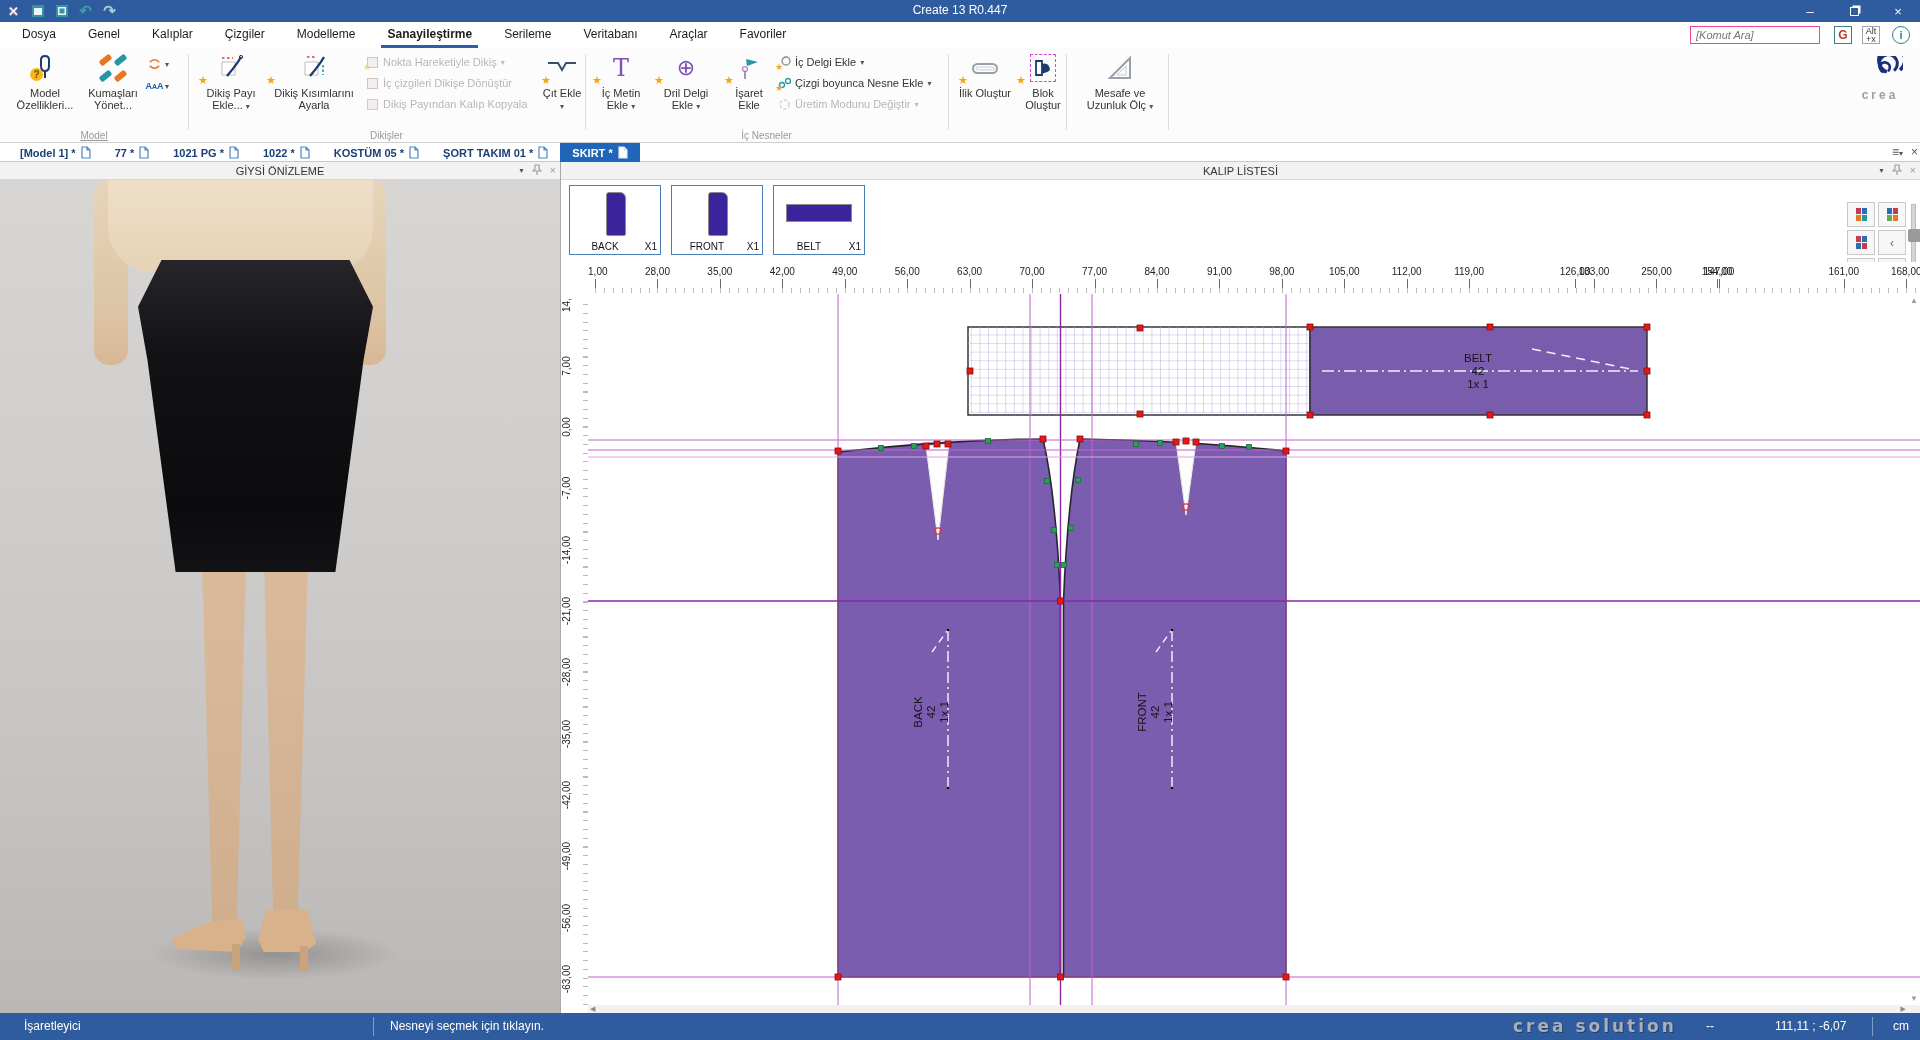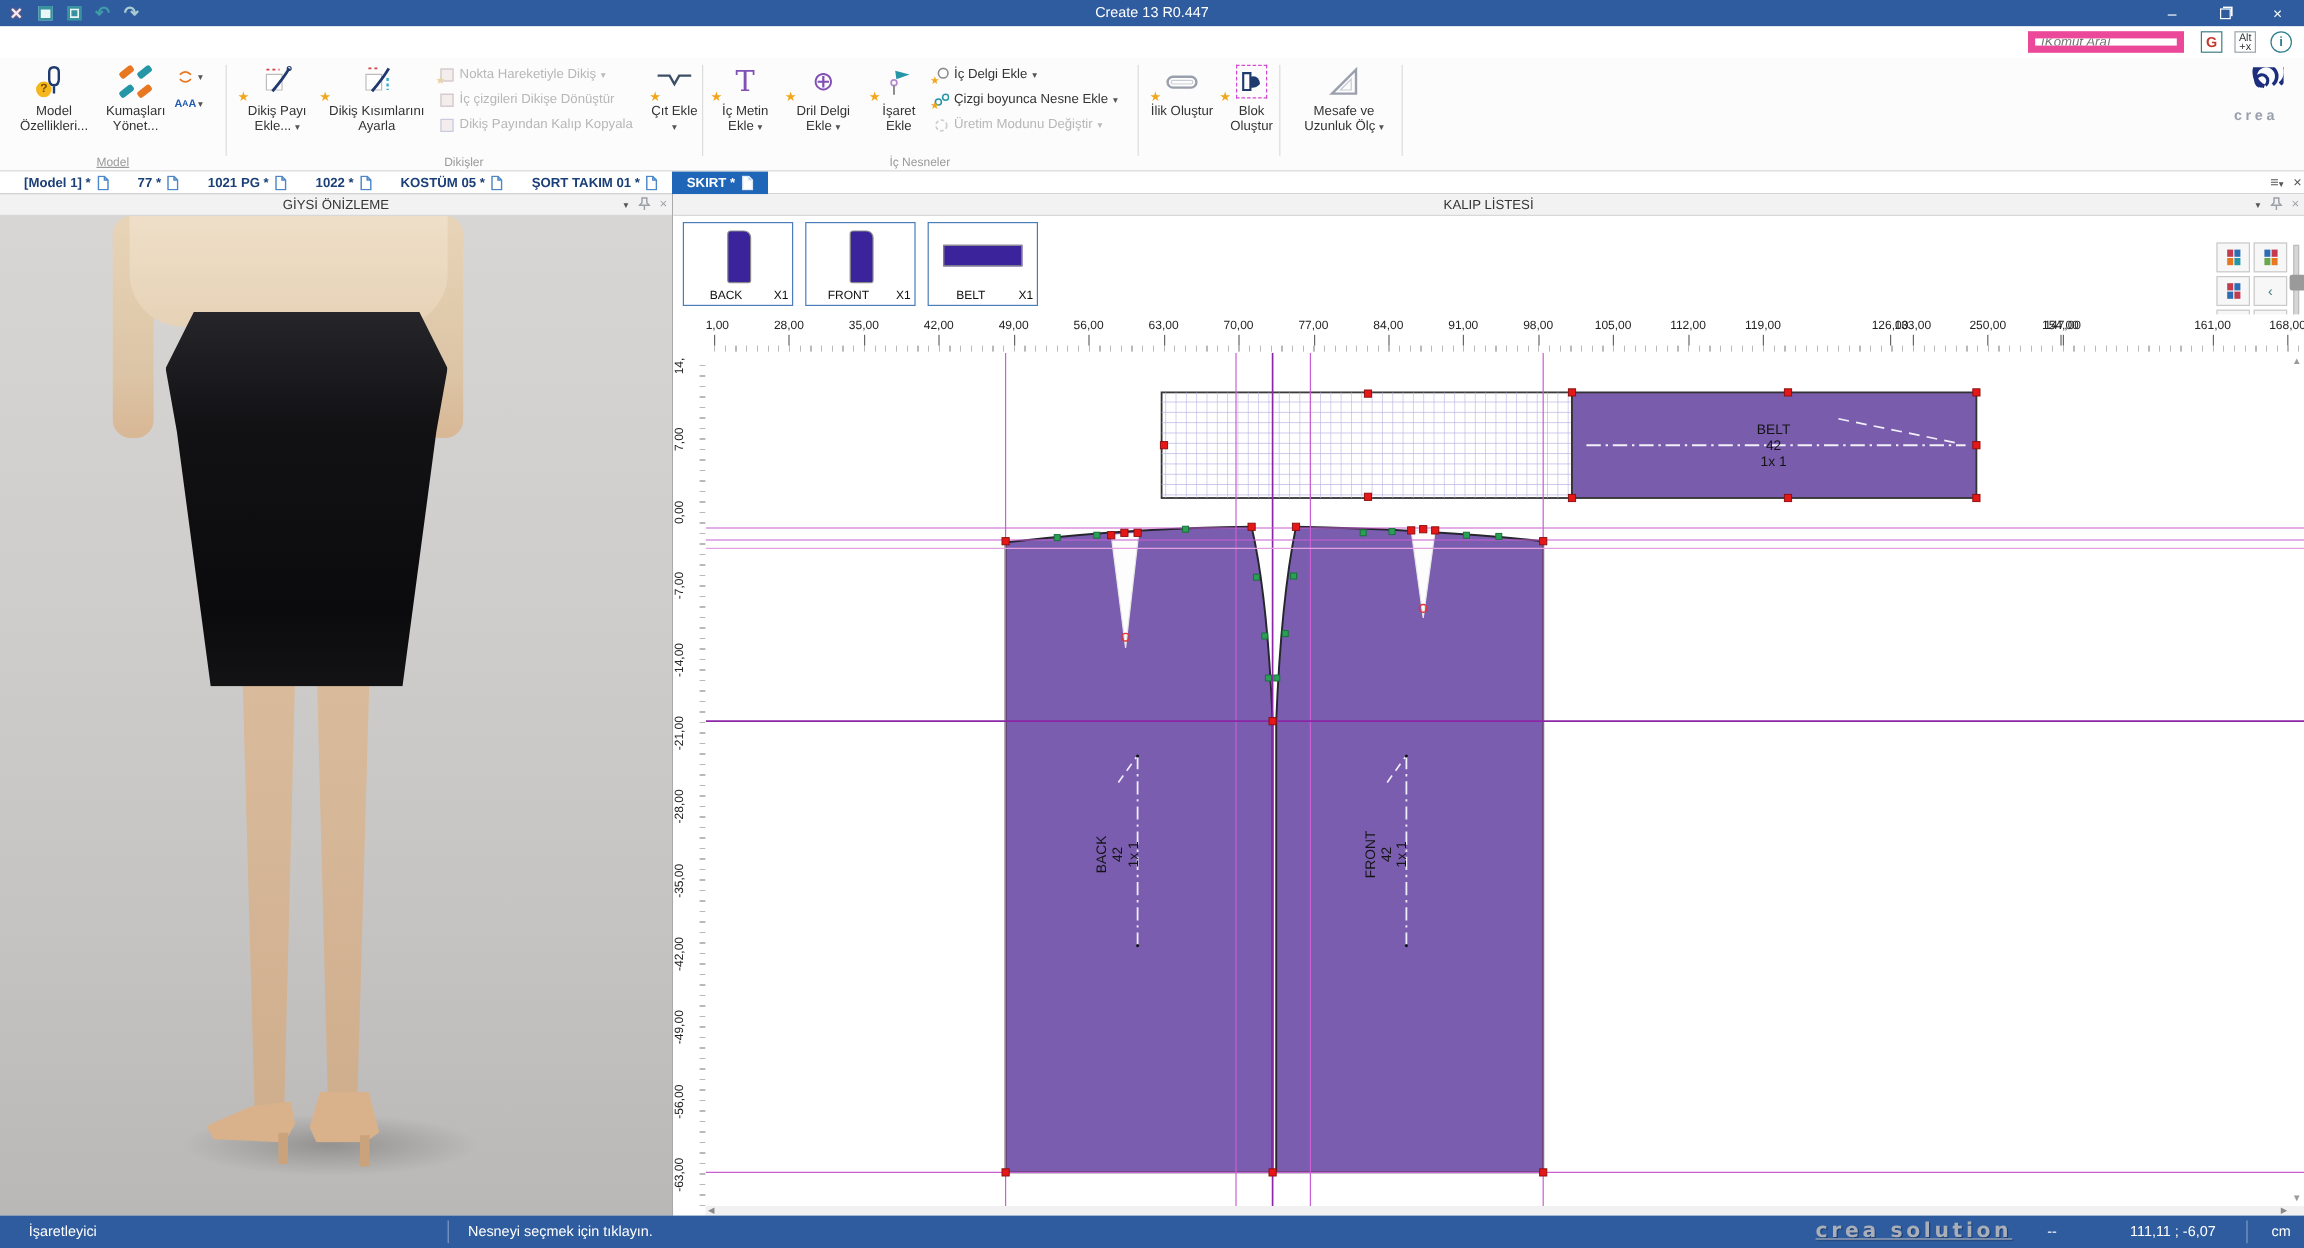--- a/index.html
+++ b/index.html
@@ -20,21 +20,21 @@
   .win-btns { position:absolute; right:0; top:0; height:22px; display:flex; }
   .win-btn { width:44px; height:22px; color:#fff; display:flex; align-items:center; justify-content:center; font-size:13px; }
   .win-restore-box { width:9px; height:9px; border:1px solid #fff; box-shadow:2px -2px 0 -0.5px #fff; }
 
   
   .menubar { position:absolute; left:0; top:22px; width:1920px; height:26px; background:#fff; }
   .menu-items { position:absolute; left:6px; top:0; height:26px; display:flex; }
   .menu-item { position:relative; padding:5px 16px 0 16px; font-size:12px; color:#1c1c1c; height:26px; cursor:default; }
   .menu-item.active { font-weight:bold; }
   .menu-item.active::after { content:""; position:absolute; left:10px; right:10px; bottom:0; height:3px; background:#2a5daa; }
-  .cmd-search { position:absolute; left:1690px; top:4px; width:130px; height:18px; border:6px solid #ec4899; font-size:11px;
+  .cmd-search { position:absolute; left:1690px; top:4px; width:130px; height:18px; border:1px solid #ec4899; font-size:11px;
                 font-style:italic; color:#8a8a8a; padding:0 5px; font-family:"Liberation Sans",sans-serif; background:#fff; }
   .menu-right-ic { position:absolute; top:4px; width:18px; height:18px; border:1px solid #9aa5ad; display:flex; flex-direction:column;
                    align-items:center; justify-content:center; font-size:9px; line-height:8px; background:#fff; color:#444; }
   .ic-gbook { left:1834px; color:#c0392b; font-weight:bold; font-size:12px; border-color:#3c7f86; }
   .ic-altx  { left:1862px; color:#333; }
   .ic-info  { left:1892px; border-radius:50%; border-color:#2e7f8d; color:#2e7f8d; font-weight:bold; font-size:11px; }
 
   
   .ribbon { position:absolute; left:0; top:48px; width:1920px; height:95px; background:#fcfcfd; border-bottom:1px solid #cfcfcf; }
   .rib-div { position:absolute; top:6px; height:76px; width:1px; background:#dcdcdc; }
@@ -154,20 +154,32 @@
     <div class="win-btns">
       <div class="win-btn">–</div>
       <div class="win-btn">
           <span class="win-restore-box"></span>
         </div>
       <div class="win-btn">×</div>
     </div>
   </div>
 
   <div class="menubar">
+    <div class="menu-items" id="menu-items">
+        <div class="menu-item">Dosya</div>
+        <div class="menu-item">Genel</div>
+        <div class="menu-item">Kalıplar</div>
+        <div class="menu-item">Çizgiler</div>
+        <div class="menu-item">Modelleme</div>
+        <div class="menu-item active">Sanayileştirme</div>
+        <div class="menu-item">Serileme</div>
+        <div class="menu-item">Veritabanı</div>
+        <div class="menu-item">Araçlar</div>
+        <div class="menu-item">Favoriler</div>
+      </div>
     <input class="cmd-search" placeholder="[Komut Ara]" style="">
     <div class="menu-right-ic ic-gbook">G</div>
     <div class="menu-right-ic ic-altx">
       <span>Alt</span>
       <span>+x</span>
     </div>
     <div class="menu-right-ic ic-info">i</div>
   </div>
 
   <div class="ribbon">
@@ -674,20 +686,20 @@
     <div class="scroll-strip">
       <span class="la">◀</span>
       <span class="ra">▶</span>
     </div>
   </div>
 
   <div class="statusbar">
     <span class="sb-item" style="left:24px;">İşaretleyici</span>
     <span class="sb-sep" style="left:373px;"></span>
     <span class="sb-item" style="left:390px;">Nesneyi seçmek için tıklayın.</span>
-    <span class="sb-item crea-logo" style="left:1513px;top:3px;text-decoration:underline;">crea solution</span>
+    <span class="sb-item crea-logo" style="left:1513px;top:3px;">crea solution</span>
     <span class="sb-item" style="left:1706px;">--</span>
     <span class="sb-item" style="left:1775px;">111,11 ; -6,07</span>
     <span class="sb-sep" style="left:1872px;"></span>
     <span class="sb-item" style="left:1893px;">cm</span>
   </div>
 
 </div>
 
 </body></html>

